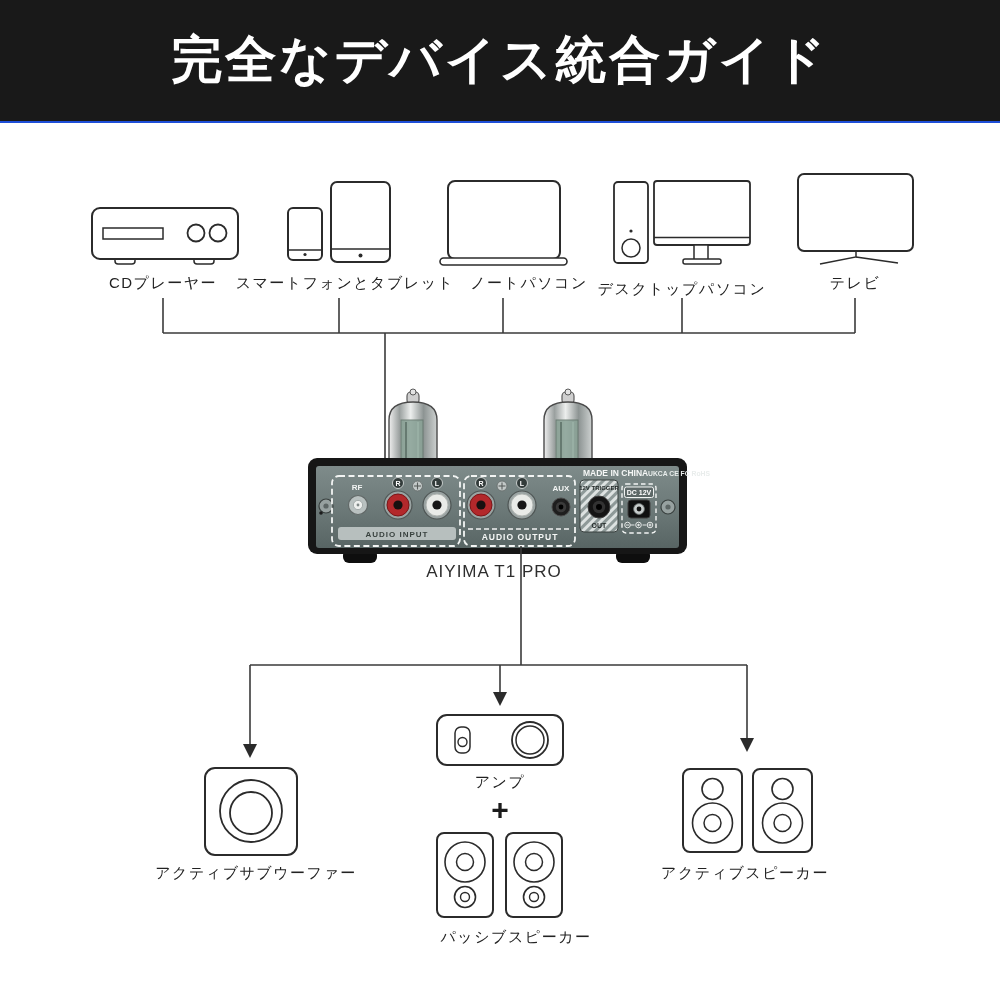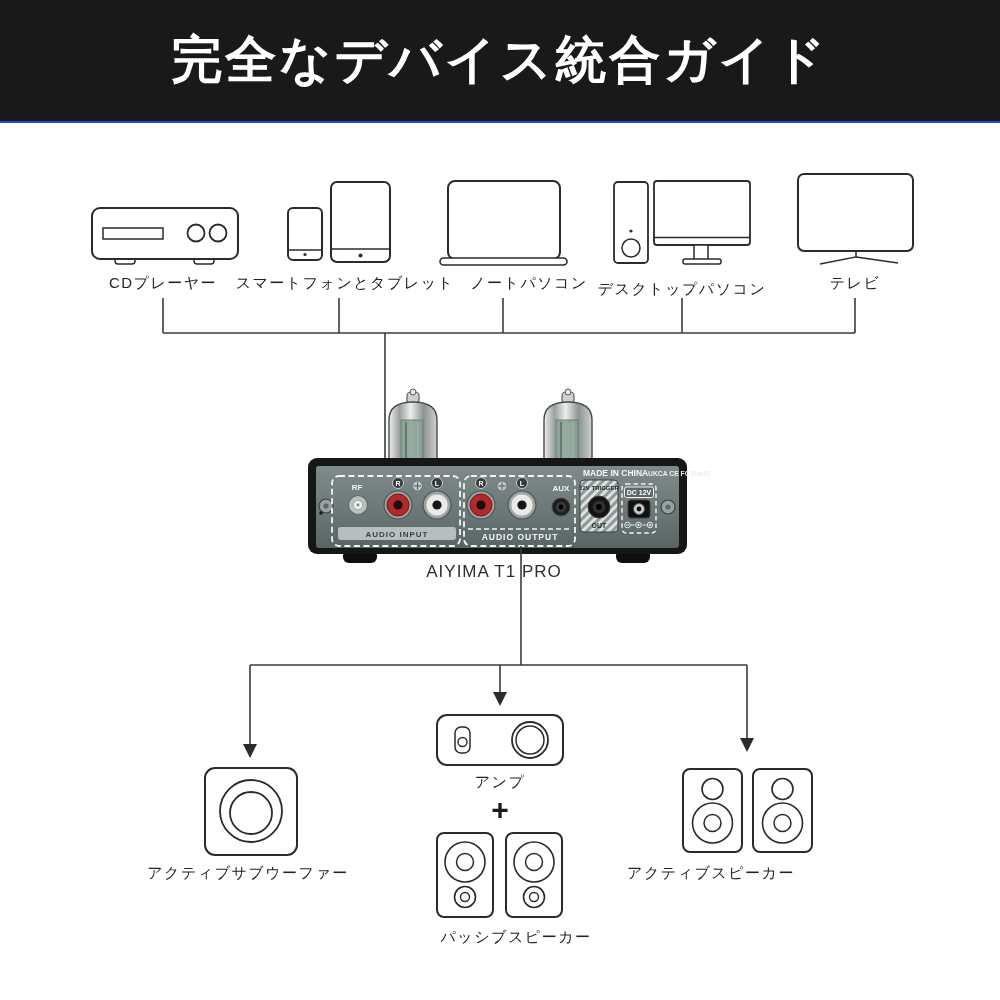--- a/index.html
+++ b/index.html
@@ -290,17 +290,17 @@
   <div class="lbl" style="left:163px;top:274px;">CDプレーヤー</div>
   <div class="lbl" style="left:345px;top:274px;">スマートフォンとタブレット</div>
   <div class="lbl" style="left:503px;top:274px;margin-left:26px;">ノートパソコン</div>
   <div class="lbl" style="left:682px;top:280px;">デスクトップパソコン</div>
   <div class="lbl" style="left:855px;top:274px;">テレビ</div>
 
   <div class="lbl device-name" style="left:458px;top:562px;margin-left:36px;">AIYIMA T1 PRO</div>
 
   <div class="lbl" style="left:500px;top:773px;text-align:center;">アンプ</div>
   <div class="lbl plus" style="left:500px;top:793px;">+</div>
-  <div class="lbl" style="left:248px;top:864px;">アクティブサブウーファー</div>
-  <div class="lbl" style="left:711px;top:864px;">アクティブスピーカー</div>
+  <div class="lbl" style="left:256px;top:864px;">アクティブサブウーファー</div>
+  <div class="lbl" style="left:745px;top:864px;">アクティブスピーカー</div>
   <div class="lbl" style="left:516px;top:928px;">パッシブスピーカー</div>
 
 </div>
 
 </body></html>

